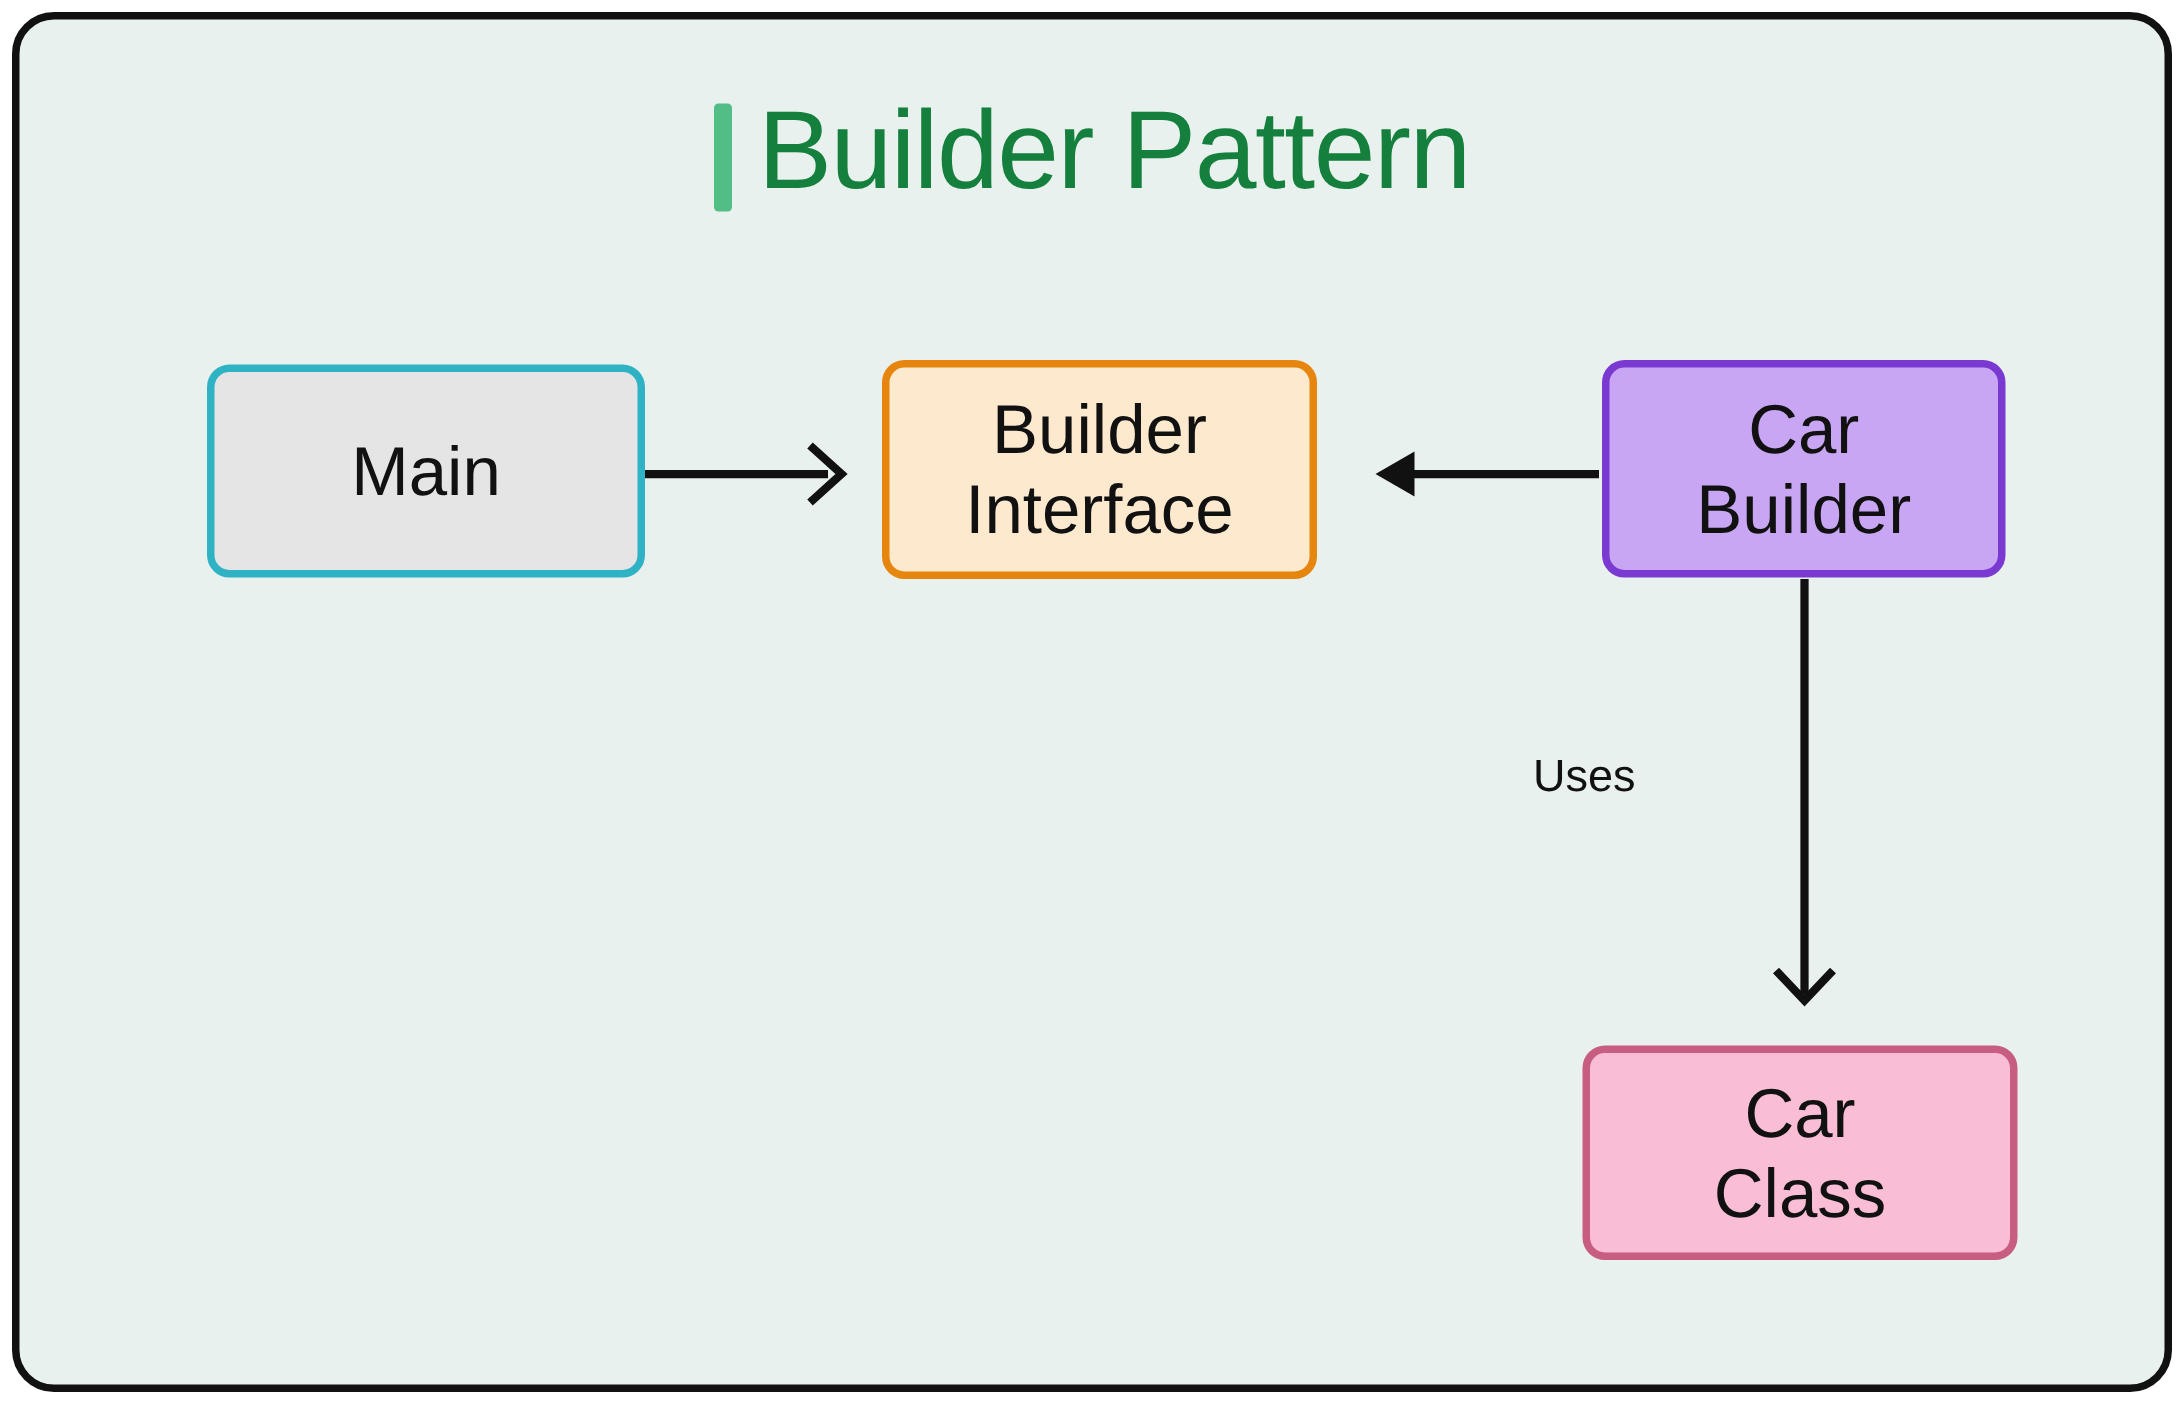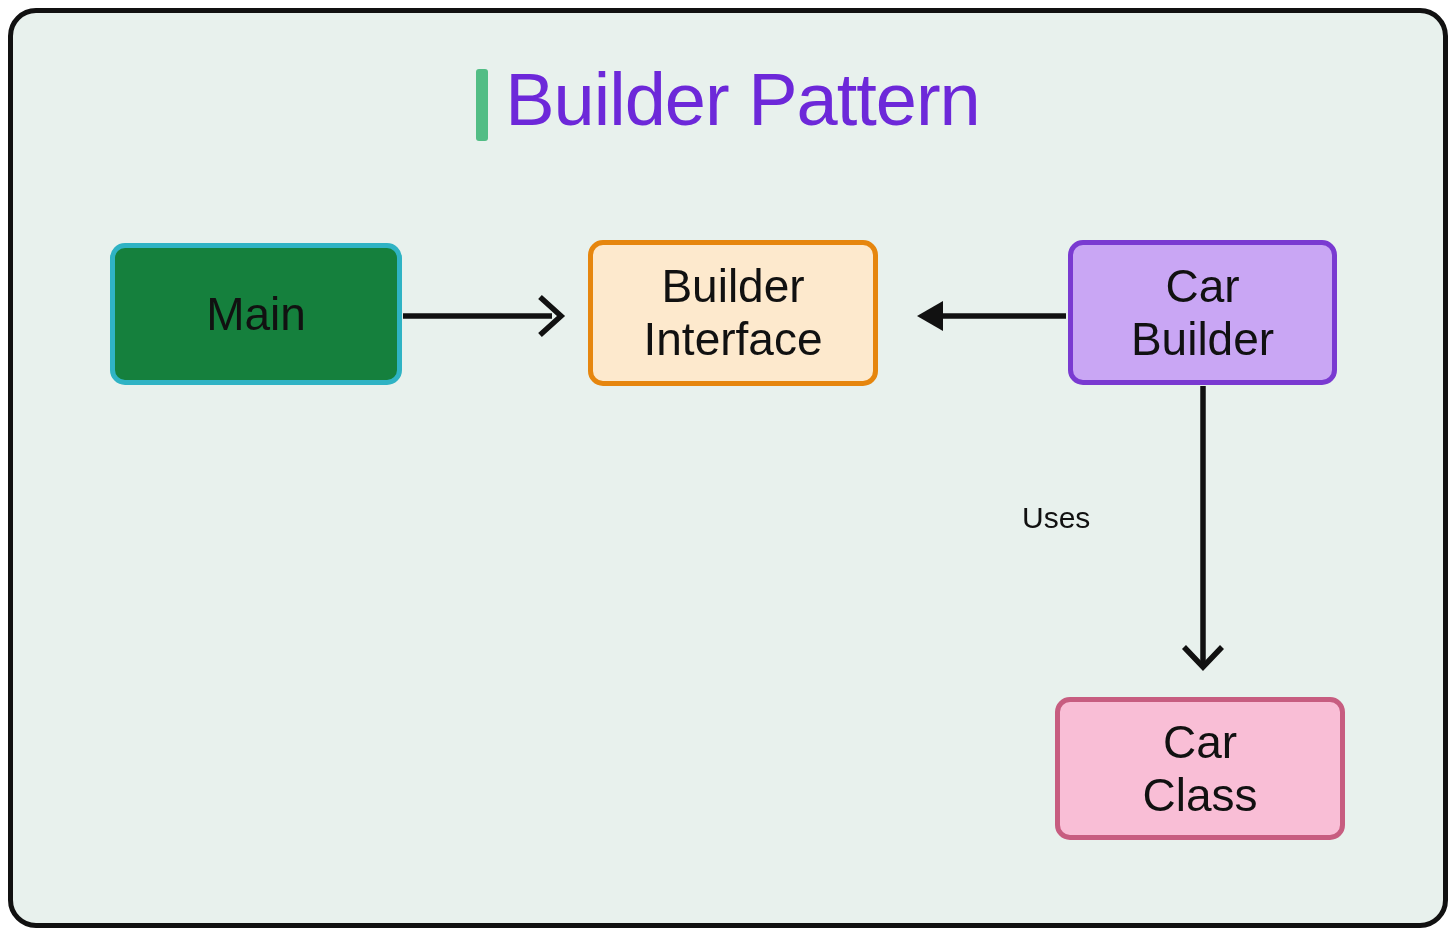--- a/index.html
+++ b/index.html
@@ -78,21 +78,21 @@
 </style>
 </head>
 <body>
 
 <div class="stage">
 
   <div class="canvas" style="background: rgb(232, 241, 237); border-color: rgb(17, 17, 17);">
 
     <div class="title-row">
       <div class="accent-bar" style="background: rgb(82, 189, 133);"></div>
-      <div class="title-text" style="color: #6d28d9;">Builder Pattern</div>
+      <div class="title-text" style="color: #15803d;">Builder Pattern</div>
     </div>
 
   </div>
 
   <svg class="edges-svg" viewBox="0 0 1456 936">
 
     <g stroke="#111111" stroke-width="5.5" fill="none">
       <line x1="403" y1="316" x2="552" y2="316"></line>
       <path d="M 540 297 L 561 316 L 540 335" stroke-linejoin="miter"></path>
     </g>
@@ -101,21 +101,21 @@
       <line x1="941" y1="316" x2="1066" y2="316" stroke="#111111" stroke-width="5.5"></line>
       <polygon points="917,316 943,301 943,331" fill="#111111"></polygon>
     </g>
 
     <g stroke="#111111" stroke-width="5.5" fill="none">
       <line x1="1203" y1="386" x2="1203" y2="663"></line>
       <path d="M 1184 647 L 1203 667 L 1222 647" stroke-linejoin="miter"></path>
     </g>
   </svg>
 
-  <div class="node node-main" style="background: #15803d; border-color: rgb(47, 179, 196);">
+  <div class="node node-main" style="background: #e5e5e5; border-color: rgb(47, 179, 196); margin-left: 28px;">
     <span>Main</span>
   </div>
 
   <div class="node node-builder-interface" style="background: rgb(253, 233, 205); border-color: rgb(230, 134, 14);">
     <span>Builder
 Interface</span>
   </div>
 
   <div class="node node-car-builder" style="background: rgb(201, 166, 244); border-color: rgb(122, 58, 209);">
     <span>Car

